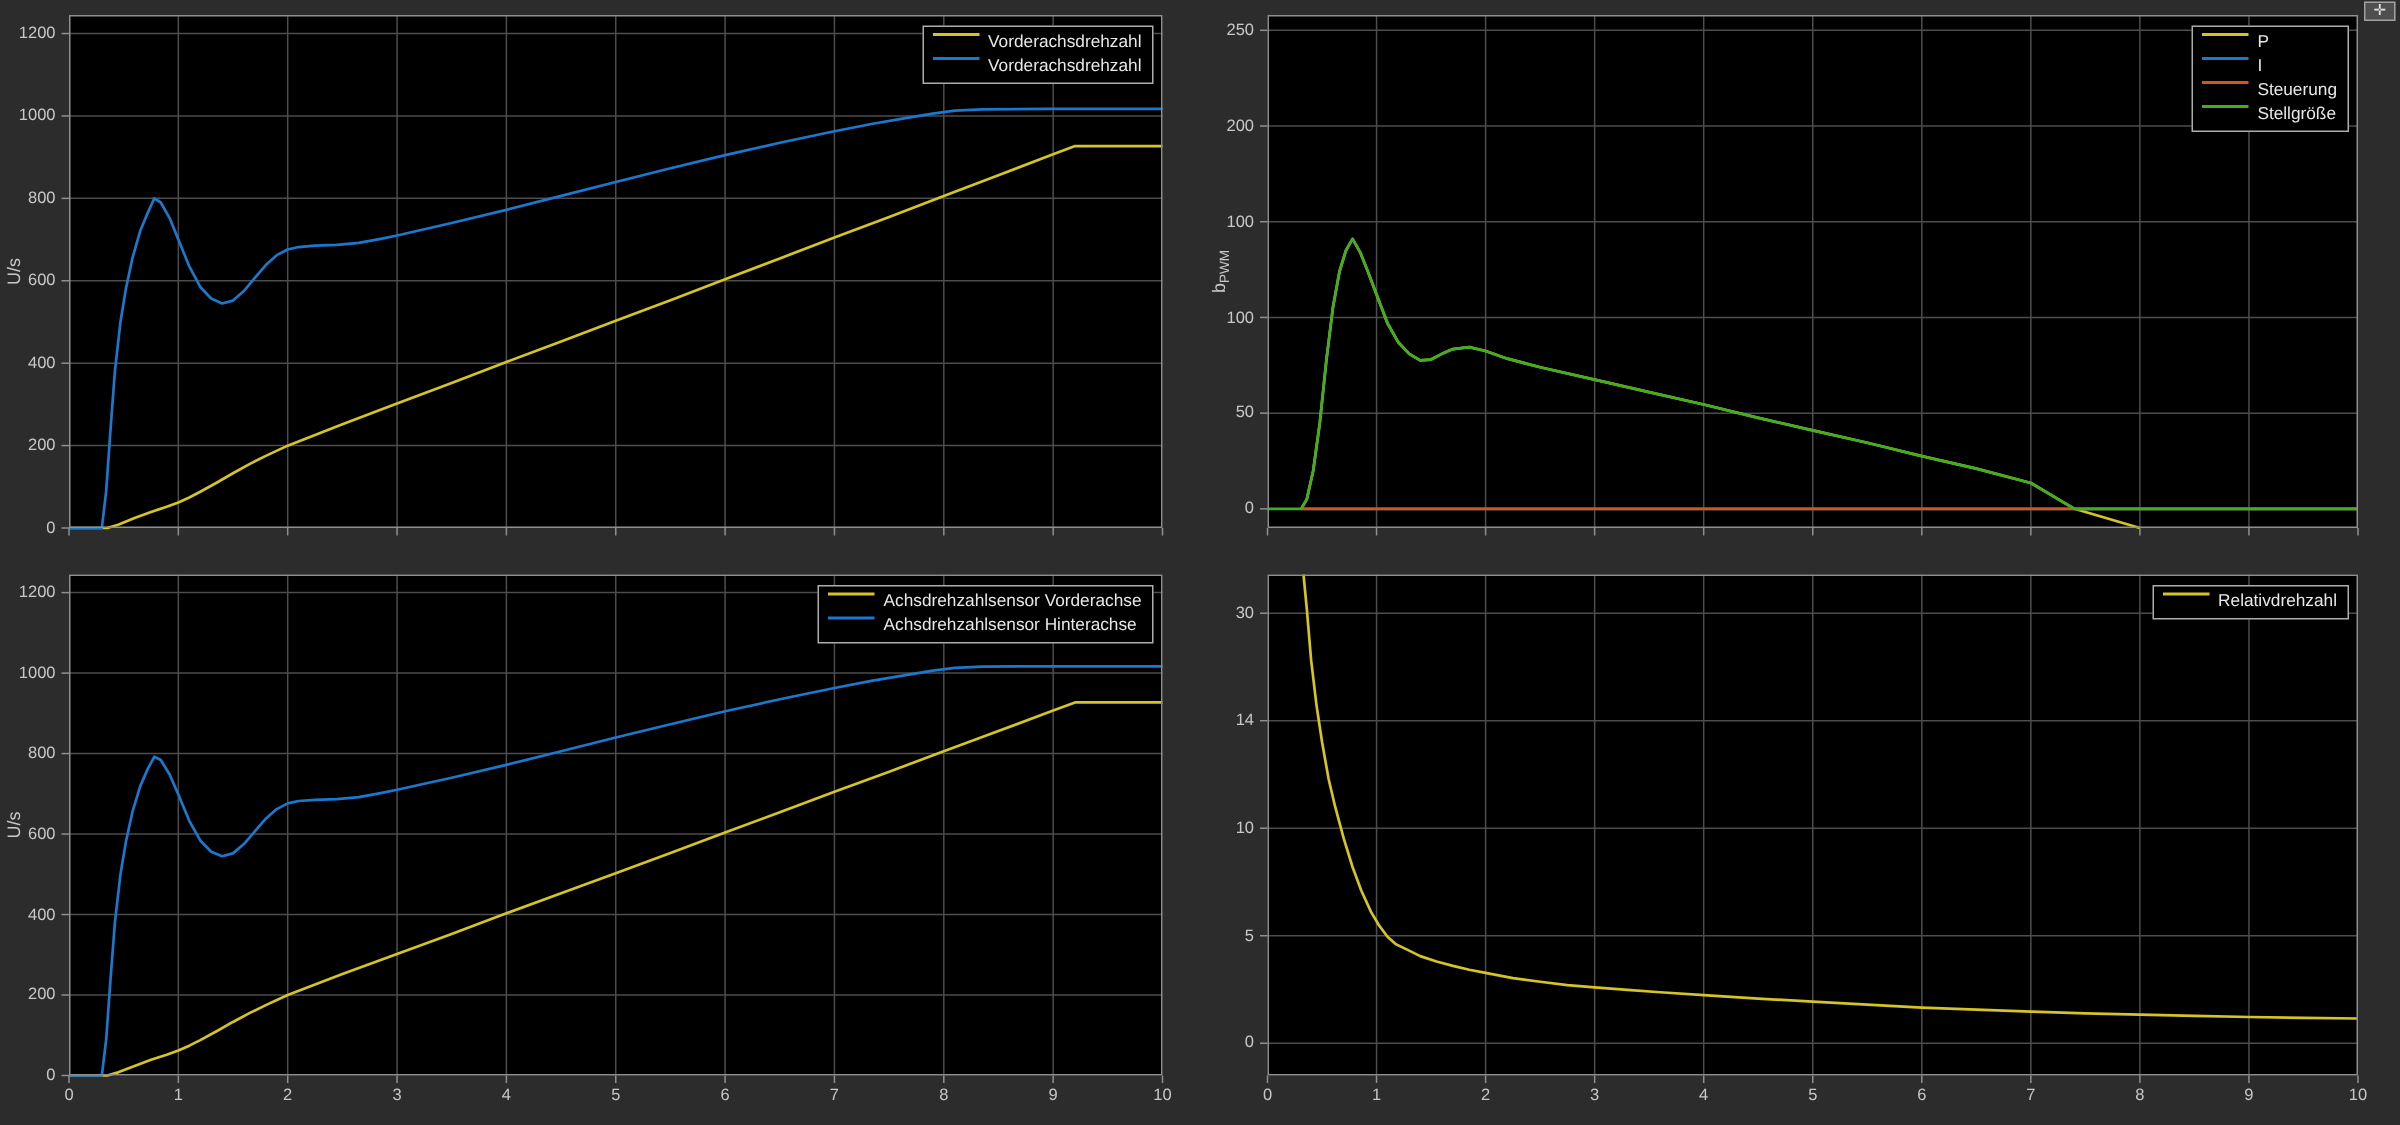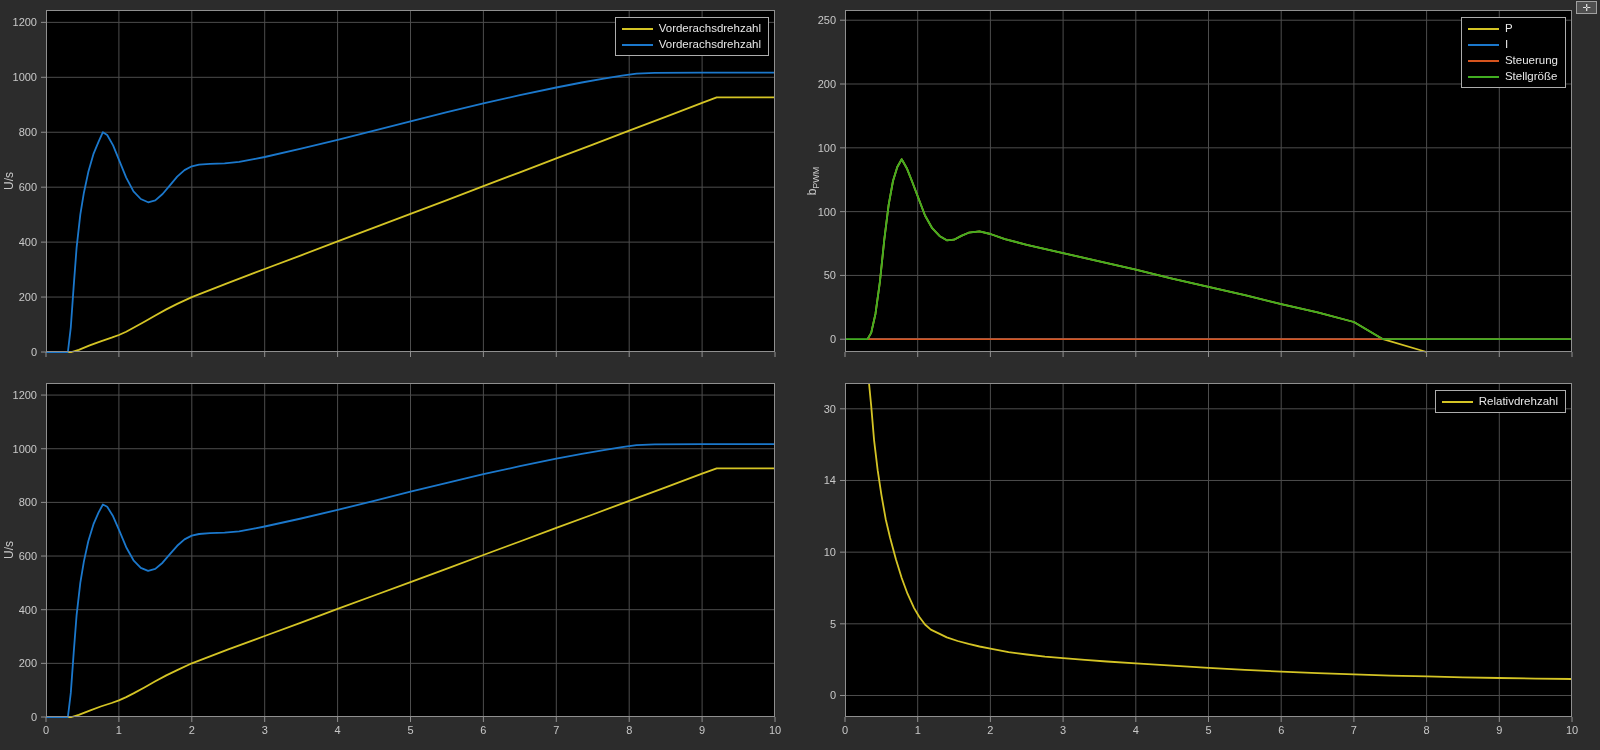--- a/index.html
+++ b/index.html
@@ -36,21 +36,21 @@
     font-size:12px;white-space:nowrap;
   }
   .ylabel .sub{font-size:9px;vertical-align:-3px;}
   .legend{
     position:absolute;top:7px;right:6px;
     background:var(--axes-bg,#000);
     border:1px solid var(--legend-border,#adadad);
     padding:4px 7px 4px 6px;
     display:flex;flex-direction:column;gap:3px;
   }
-  .legend-row{display:flex;align-items:center;}
+  .legend-row{display:flex;align-items:flex-start;}
   .legend-swatch{
     width:31px;height:0;
     border-top:2px solid #fff;
     flex:0 0 auto;
   }
   .legend-label{
     margin-left:6px;
     color:var(--legend-text,#e8e8e8);
     font-size:11.5px;line-height:13px;white-space:nowrap;
   }
@@ -245,20 +245,30 @@
       <span class="xtick" style="left: 125.8px;">2</span>
       <span class="xtick" style="left: 198.7px;">3</span>
       <span class="xtick" style="left: 271.6px;">4</span>
       <span class="xtick" style="left: 344.5px;">5</span>
       <span class="xtick" style="left: 417.4px;">6</span>
       <span class="xtick" style="left: 490.3px;">7</span>
       <span class="xtick" style="left: 563.2px;">8</span>
       <span class="xtick" style="left: 636.1px;">9</span>
       <span class="xtick" style="left: 709px;">10</span>
       <div class="ylabel">U/s</div>
+      <div class="legend">
+        <div class="legend-row">
+          <span class="legend-swatch" style="border-top-color: rgb(212, 196, 37);"></span>
+          <span class="legend-label">Achsdrehzahlsensor Vorderachse</span>
+        </div>
+        <div class="legend-row">
+          <span class="legend-swatch" style="border-top-color: rgb(27, 120, 204);"></span>
+          <span class="legend-label">Achsdrehzahlsensor Hinterachse</span>
+        </div>
+      </div>
     </div>
   <div class="panel" style="left:845px;top:383px;width:727px;height:334px;">
       <svg width="727" height="334">
         <line x1="72.7" x2="72.7" y1="0" y2="334" stroke="#4d4d4d" stroke-width="1"></line>
         <line x1="145.4" x2="145.4" y1="0" y2="334" stroke="#4d4d4d" stroke-width="1"></line>
         <line x1="218.1" x2="218.1" y1="0" y2="334" stroke="#4d4d4d" stroke-width="1"></line>
         <line x1="290.8" x2="290.8" y1="0" y2="334" stroke="#4d4d4d" stroke-width="1"></line>
         <line x1="363.5" x2="363.5" y1="0" y2="334" stroke="#4d4d4d" stroke-width="1"></line>
         <line x1="436.2" x2="436.2" y1="0" y2="334" stroke="#4d4d4d" stroke-width="1"></line>
         <line x1="508.9" x2="508.9" y1="0" y2="334" stroke="#4d4d4d" stroke-width="1"></line>

